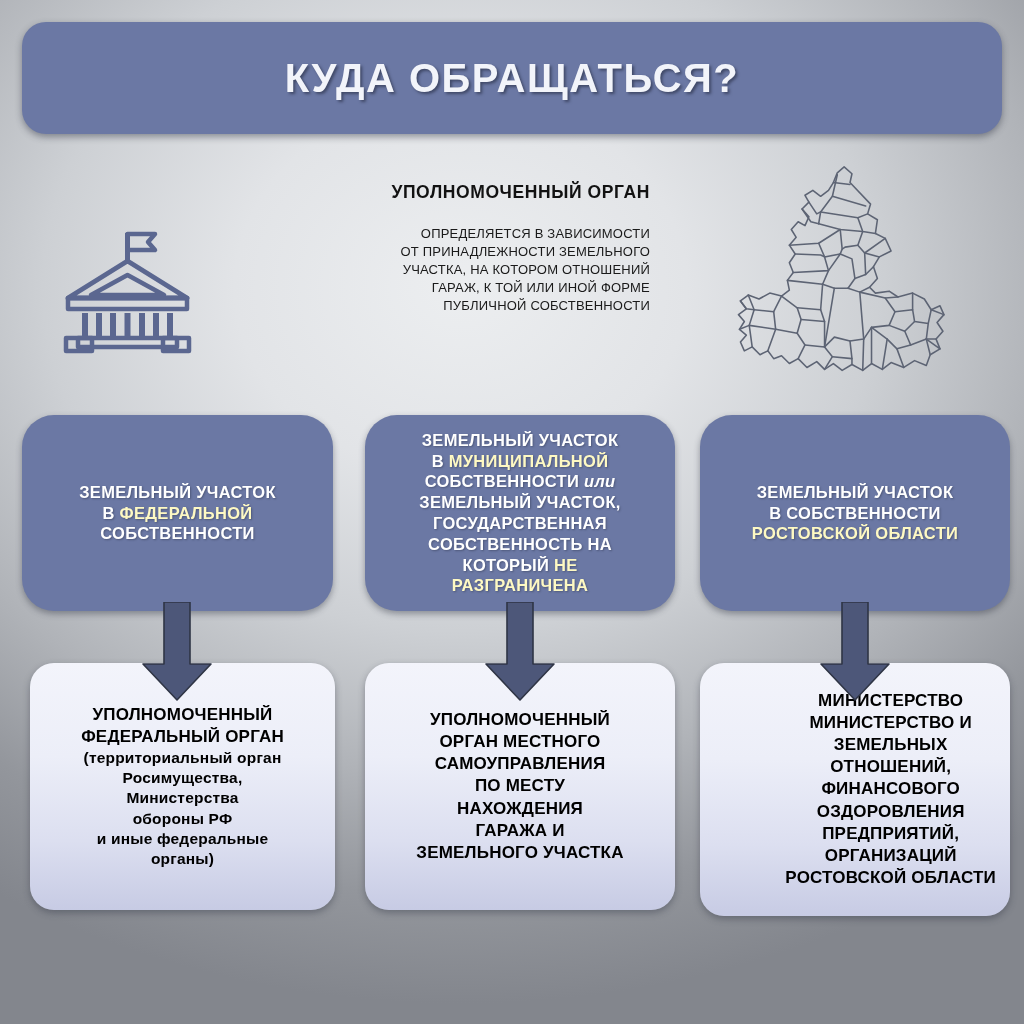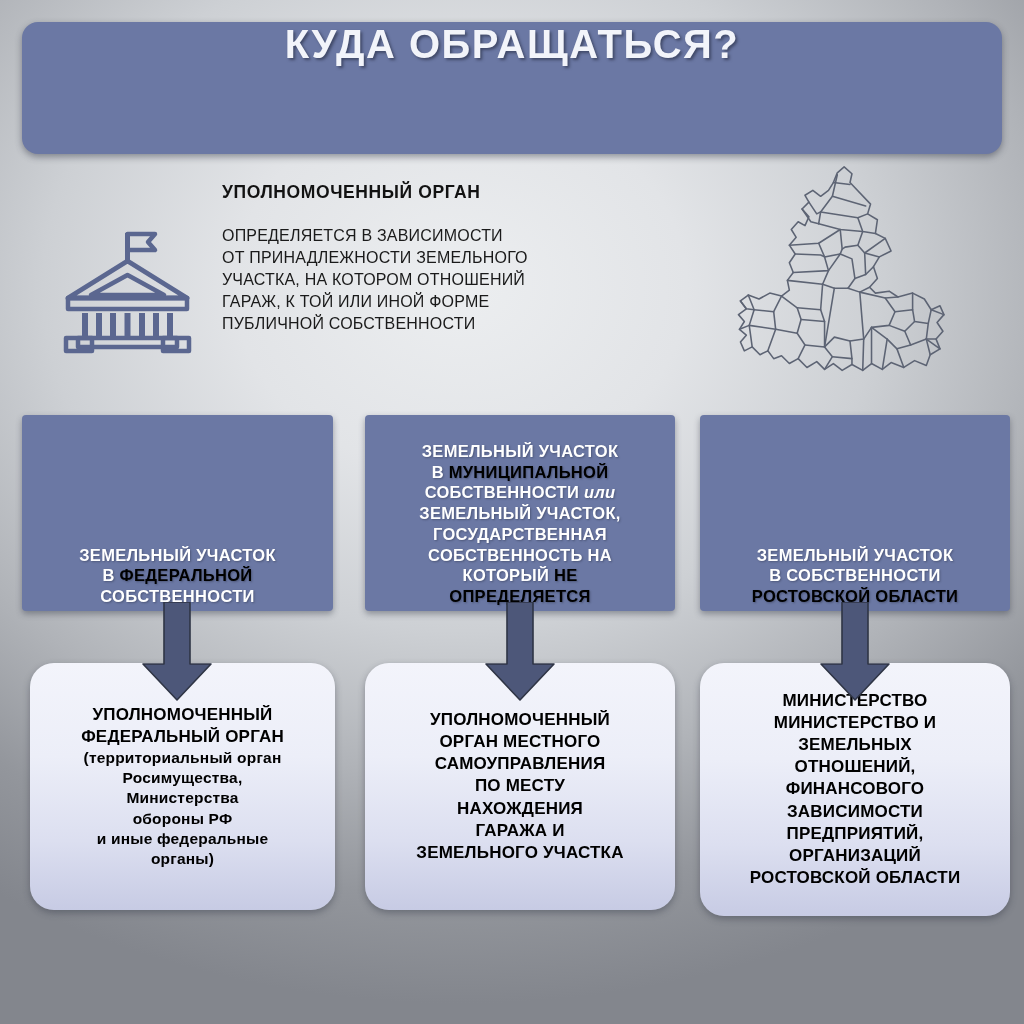--- a/index.html
+++ b/index.html
@@ -28,26 +28,26 @@
         #83868d 100%);
     overflow: hidden;
   }
 
   
   .title-banner {
     position: absolute;
     left: 22px;
     top: 22px;
     width: 980px;
-    height: 132px;
+    height: 112px;
     background: #6b78a4;
-    border-radius: 16px;
+    border-radius: 24px;
     box-shadow: 0 3px 7px rgba(40,45,60,0.45);
     display: flex;
-    align-items: flex-start;
+    align-items: center;
     justify-content: center;
   }
   .title-text {
     color: #f2f4fa;
     font-size: 40px;
     font-weight: bold;
     letter-spacing: 1.5px;
     text-shadow: 2px 2px 3px rgba(30,35,55,0.55);
     text-align: center;
     white-space: nowrap;
@@ -56,75 +56,76 @@
   
   .bank-icon {
     position: absolute;
     left: 60px;
     top: 225px;
     width: 135px;
     height: 130px;
   }
   .intro-block {
     position: absolute;
-    left: 222px;
+    left: 230px;
     top: 182px;
     width: 420px;
+    text-align: right;
   }
   .intro-heading {
     font-size: 17.5px;
     font-weight: bold;
     color: #121212;
     letter-spacing: 0.6px;
     margin-bottom: 22px;
   }
   .intro-body {
-    font-size: 16px;
+    font-size: 13px;
     color: #1a1a1a;
     line-height: 1.38;
     letter-spacing: 0.2px;
   }
   .intro-body div { white-space: nowrap; }
 
   .map-wrap {
     position: absolute;
     left: 700px;
     top: 163px;
     width: 300px;
     height: 225px;
   }
   .map-wrap svg { display: block; width: 100%; height: 100%; }
 
   
   .cond-box {
     position: absolute;
     background: #6b78a4;
-    border-radius: 4px;
+    border-radius: 32px;
     box-shadow: 0 3px 6px rgba(45,50,65,0.42);
     display: flex;
-    align-items: flex-end;
+    align-items: center;
     justify-content: center;
     padding: 4px 12px;
     box-sizing: border-box;
   }
   .cond-text {
     color: #ffffff;
     font-weight: bold;
     text-align: center;
     line-height: 1.26;
     letter-spacing: 0.3px;
     text-shadow: 1px 1px 2px rgba(35,40,60,0.4);
   }
   .cond-1 { left: 22px;  top: 415px; width: 311px; height: 196px; }
   .cond-2 { left: 365px; top: 415px; width: 310px; height: 196px; }
   .cond-3 { left: 700px; top: 415px; width: 310px; height: 196px; }
   .cond-1 .cond-text { font-size: 16.5px; }
   .cond-2 .cond-text { font-size: 16.5px; }
   .cond-3 .cond-text { font-size: 16.5px; }
-  .accent { color: #000000; }
+  .accent { color: #fef9c3; }
   .lower  { text-transform: none; font-weight: bold; font-style: italic; }
 
   
   .arrow {
     position: absolute;
     width: 74px;
     height: 100px;
     z-index: 5;
   }
   .arrow svg { display: block; width: 100%; height: 100%; }
@@ -147,21 +148,21 @@
   }
   .res-text {
     color: #000000;
     font-weight: bold;
     text-align: center;
     line-height: 1.3;
     letter-spacing: 0.2px;
   }
   .res-1 { left: 30px;  top: 663px; width: 305px; height: 247px; }
   .res-2 { left: 365px; top: 663px; width: 310px; height: 247px; }
-  .res-3 { left: 700px; top: 663px; width: 310px; height: 253px; }
+  .res-3 { left: 700px; top: 663px; width: 310px; height: 253px; justify-content: flex-end; }
   .res-1 .res-main { font-size: 17px; }
   .res-1 .res-sub  { font-size: 15.5px; }
   .res-2 .res-text { font-size: 17px; }
   .res-3 .res-text { font-size: 17px; }
 </style>
 </head>
 <body>
 
 <div id="slide">
 
@@ -288,21 +289,21 @@
 
   <div class="cond-box cond-2">
     <div class="cond-text">
       <div><span>ЗЕМЕЛЬНЫЙ УЧАСТОК</span></div>
       <div><span>В </span><span class="accent">МУНИЦИПАЛЬНОЙ</span></div>
       <div><span>СОБСТВЕННОСТИ </span><span class="lower">или</span></div>
       <div><span>ЗЕМЕЛЬНЫЙ УЧАСТОК,</span></div>
       <div><span>ГОСУДАРСТВЕННАЯ</span></div>
       <div><span>СОБСТВЕННОСТЬ НА</span></div>
       <div><span>КОТОРЫЙ </span><span class="accent">НЕ</span></div>
-      <div><span class="accent">ОПРЕДЕЛЯЕТСЯ</span></div>
+      <div><span class="accent">РАЗГРАНИЧЕНА</span></div>
     </div>
   </div>
 
   <div class="cond-box cond-3">
     <div class="cond-text">
       <div><span>ЗЕМЕЛЬНЫЙ УЧАСТОК</span></div>
       <div><span>В СОБСТВЕННОСТИ</span></div>
       <div><span class="accent">РОСТОВСКОЙ ОБЛАСТИ</span></div>
     </div>
   </div>
@@ -352,20 +353,20 @@
     </div>
   </div>
 
   <div class="res-box res-3">
     <div class="res-text">
       <div>МИНИСТЕРСТВО</div>
       <div>МИНИСТЕРСТВО И</div>
       <div>ЗЕМЕЛЬНЫХ</div>
       <div>ОТНОШЕНИЙ,</div>
       <div>ФИНАНСОВОГО</div>
-      <div>ЗАВИСИМОСТИ</div>
+      <div>ОЗДОРОВЛЕНИЯ</div>
       <div>ПРЕДПРИЯТИЙ,</div>
       <div>ОРГАНИЗАЦИЙ</div>
       <div>РОСТОВСКОЙ ОБЛАСТИ</div>
     </div>
   </div>
 
 </div>
 
 </body></html>

